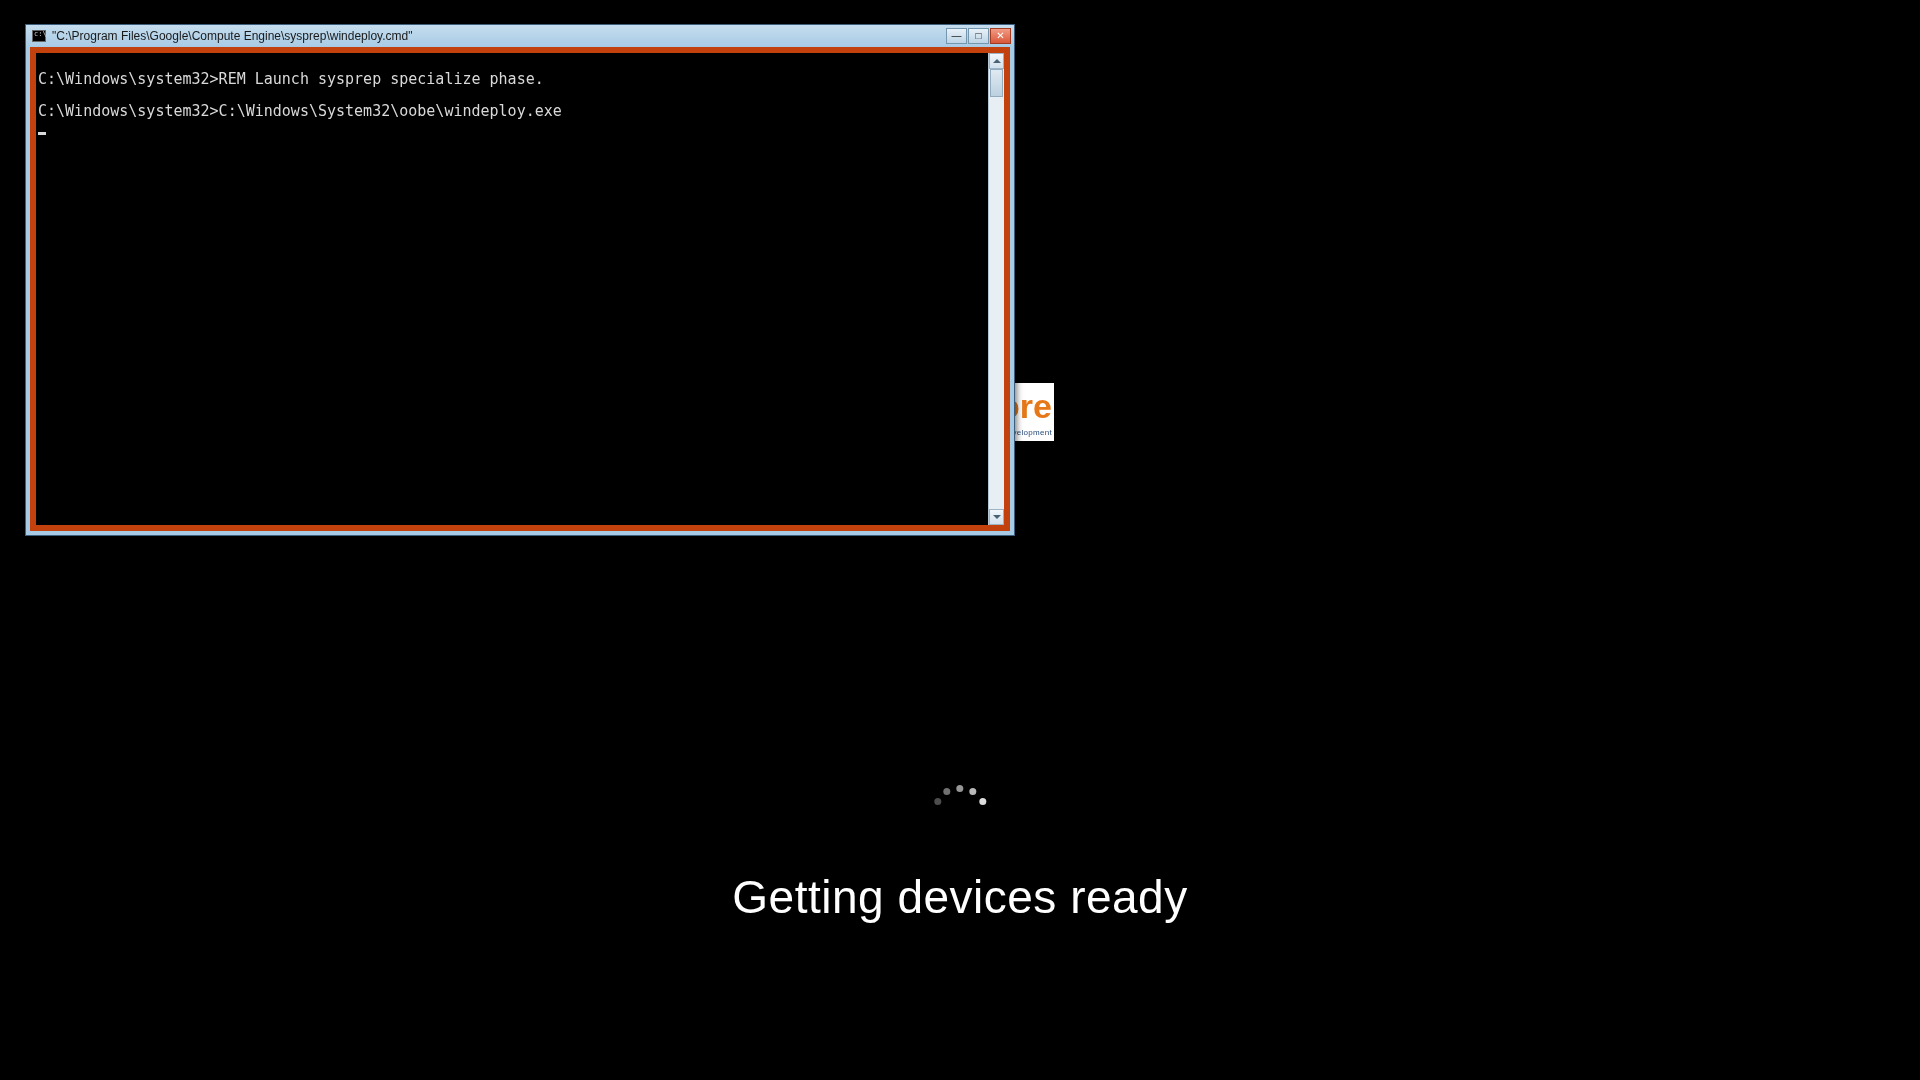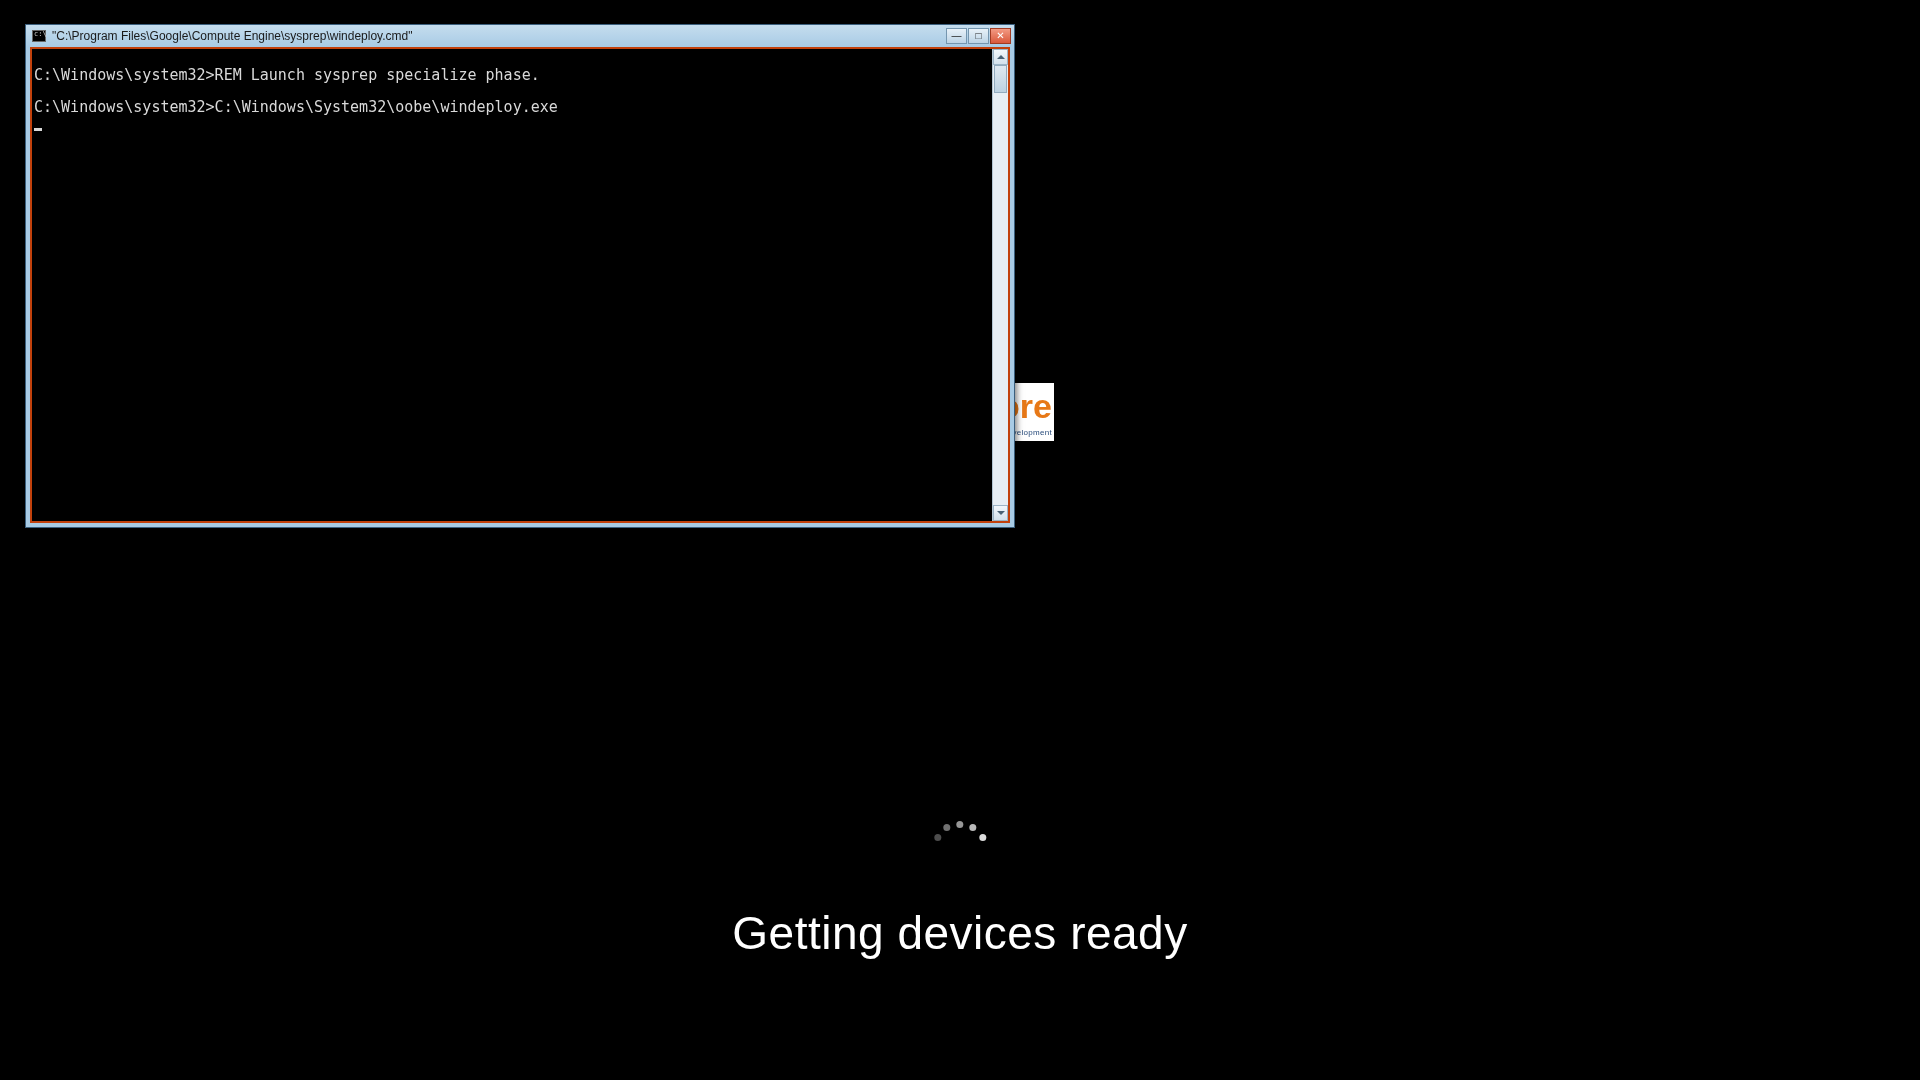--- a/index.html
+++ b/index.html
@@ -9,21 +9,21 @@
     background: #000;
     font-family: "Segoe UI", Tahoma, sans-serif;
     overflow: hidden;
     position: relative;
   }
 
   
   .oobe-status {
     position: absolute;
     left: 50%;
-    top: 820px;
+    top: 784px;
     transform: translateX(-50%);
     text-align: right;
     color: #fff;
   }
   .oobe-spinner {
     width: 60px;
     height: 60px;
     margin: 0 auto 26px;
     position: relative;
   }
@@ -127,21 +127,21 @@
   .cmd-winbtn.close {
     background: linear-gradient(#f39a83, #d9583b);
     border-color: #a13b22;
     color: #fff;
   }
 
   .cmd-client {
     margin: 0 4px 4px;
     display: flex;
     background: #000;
-    border: 2px solid #c2410c;
+    border: 6px solid #c2410c;
   }
   .cmd-body {
     flex: 1;
     height: 472px;
     padding: 2px 2px;
     font-family: Consolas, "Lucida Console", monospace;
     font-size: 15px;
     line-height: 16px;
     color: #d9d9d9;
     white-space: pre;

